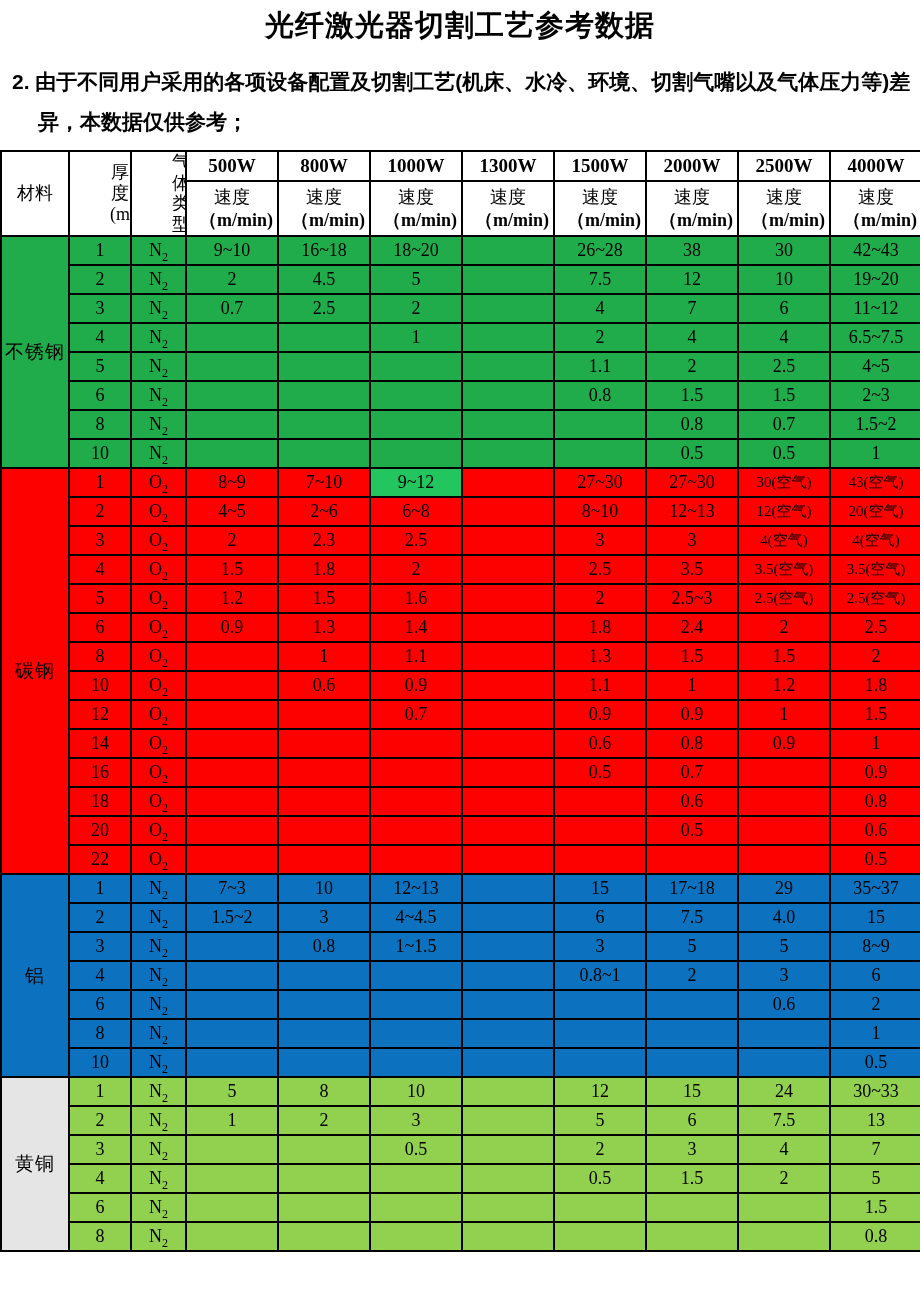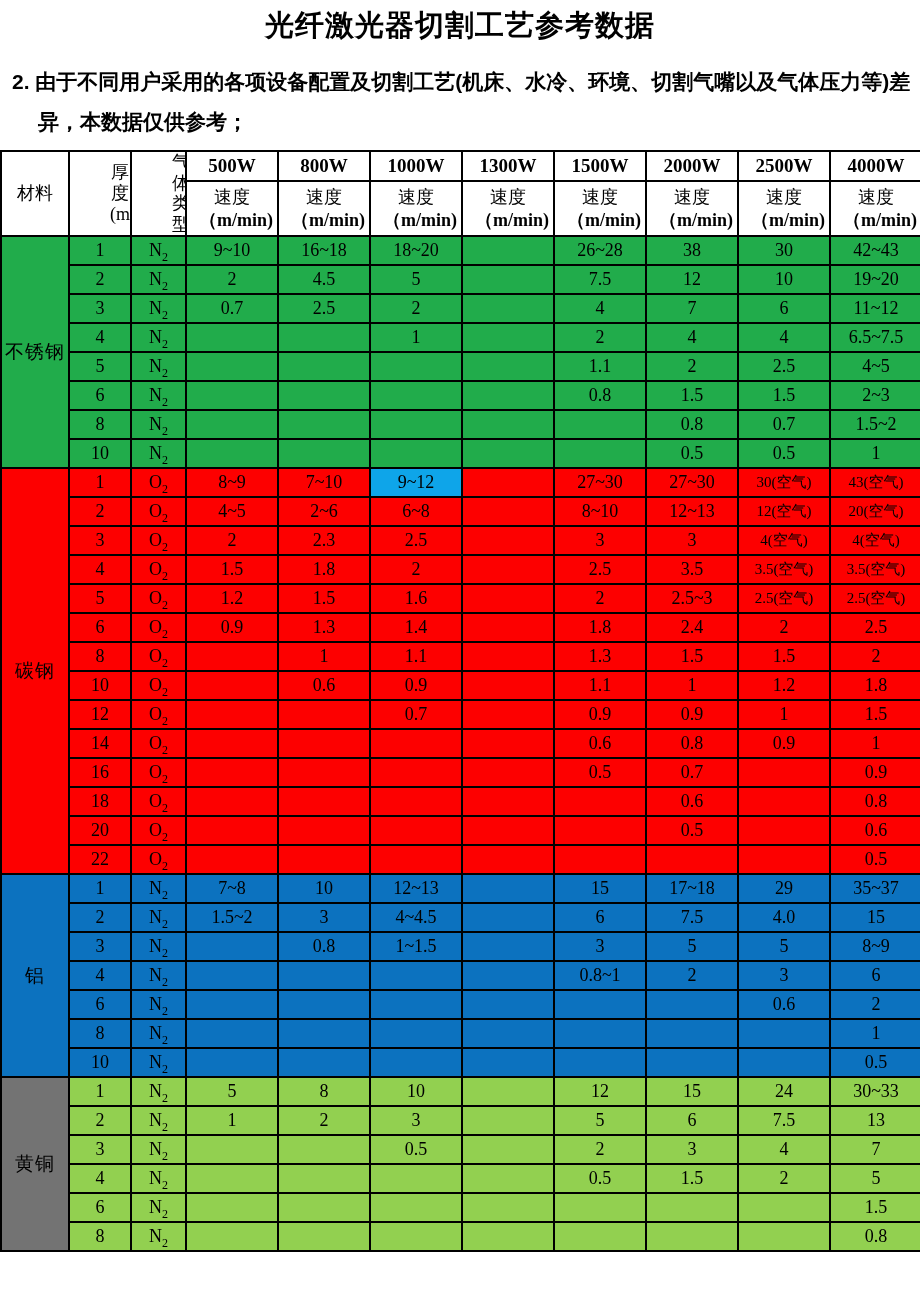--- a/index.html
+++ b/index.html
@@ -201,21 +201,21 @@
           <td style="background: rgb(33, 172, 75);">0.5</td>
           <td style="background: rgb(33, 172, 75);">0.5</td>
           <td style="background: rgb(33, 172, 75);">1</td>
         </tr>
         <tr>
           <td class="material-cell" rowspan="14" style="background: rgb(253, 0, 0);">碳钢</td>
           <td style="background: rgb(253, 0, 0);">1</td>
           <td style="background: rgb(253, 0, 0);">O<sub>2</sub></td>
           <td style="background: rgb(253, 0, 0);">8~9</td>
           <td style="background: rgb(253, 0, 0);">7~10</td>
-          <td style="background: #0ea5e9;">9~12</td>
+          <td style="background: #22c55e;">9~12</td>
           <td style="background: rgb(253, 0, 0);"></td>
           <td style="background: rgb(253, 0, 0);">27~30</td>
           <td style="background: rgb(253, 0, 0);">27~30</td>
           <td class="speed-small" style="background: rgb(253, 0, 0);">30(空气)</td>
           <td class="speed-small" style="background: rgb(253, 0, 0);">43(空气)</td>
         </tr>
         <tr>
           <td style="background: rgb(253, 0, 0);">2</td>
           <td style="background: rgb(253, 0, 0);">O<sub>2</sub></td>
           <td style="background: rgb(253, 0, 0);">4~5</td>
@@ -368,21 +368,21 @@
           <td style="background: rgb(253, 0, 0);"></td>
           <td style="background: rgb(253, 0, 0);"></td>
           <td style="background: rgb(253, 0, 0);"></td>
           <td style="background: rgb(253, 0, 0);"></td>
           <td style="background: rgb(253, 0, 0);">0.5</td>
         </tr>
         <tr>
           <td class="material-cell" rowspan="7" style="background: rgb(12, 114, 191);">铝</td>
           <td style="background: rgb(12, 114, 191);">1</td>
           <td style="background: rgb(12, 114, 191);">N<sub>2</sub></td>
-          <td style="background: rgb(12, 114, 191);">7~8</td>
+          <td style="background: rgb(12, 114, 191);">7~3</td>
           <td style="background: rgb(12, 114, 191);">10</td>
           <td style="background: rgb(12, 114, 191);">12~13</td>
           <td style="background: rgb(12, 114, 191);"></td>
           <td style="background: rgb(12, 114, 191);">15</td>
           <td style="background: rgb(12, 114, 191);">17~18</td>
           <td style="background: rgb(12, 114, 191);">29</td>
           <td style="background: rgb(12, 114, 191);">35~37</td>
         </tr>
         <tr>
           <td style="background: rgb(12, 114, 191);">2</td>
@@ -450,21 +450,21 @@
           <td style="background: rgb(12, 114, 191);"></td>
           <td style="background: rgb(12, 114, 191);"></td>
           <td style="background: rgb(12, 114, 191);"></td>
           <td style="background: rgb(12, 114, 191);"></td>
           <td style="background: rgb(12, 114, 191);"></td>
           <td style="background: rgb(12, 114, 191);"></td>
           <td style="background: rgb(12, 114, 191);"></td>
           <td style="background: rgb(12, 114, 191);">0.5</td>
         </tr>
         <tr>
-          <td class="material-cell" rowspan="6" style="background: #737373;">黄铜</td>
+          <td class="material-cell" rowspan="6" style="background: #e5e5e5;">黄铜</td>
           <td style="background: rgb(146, 208, 80);">1</td>
           <td style="background: rgb(146, 208, 80);">N<sub>2</sub></td>
           <td style="background: rgb(146, 208, 80);">5</td>
           <td style="background: rgb(146, 208, 80);">8</td>
           <td style="background: rgb(146, 208, 80);">10</td>
           <td style="background: rgb(146, 208, 80);"></td>
           <td style="background: rgb(146, 208, 80);">12</td>
           <td style="background: rgb(146, 208, 80);">15</td>
           <td style="background: rgb(146, 208, 80);">24</td>
           <td style="background: rgb(146, 208, 80);">30~33</td>

